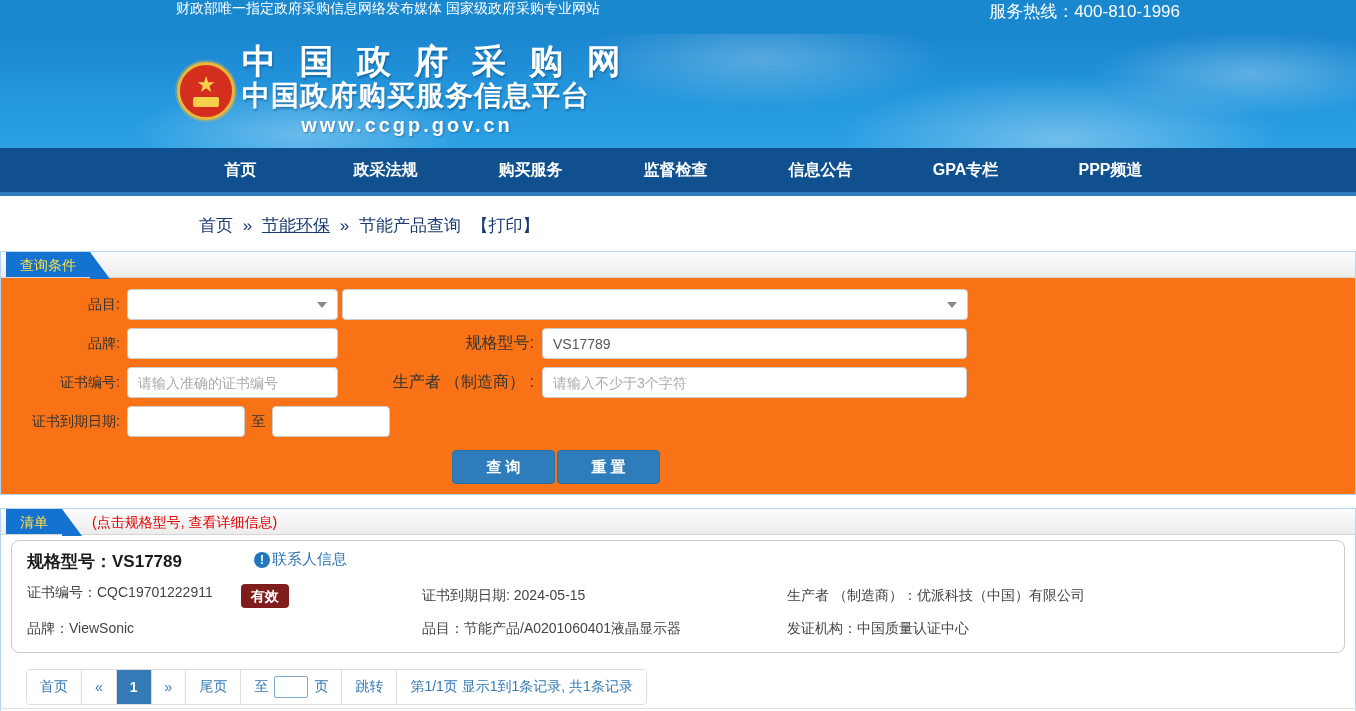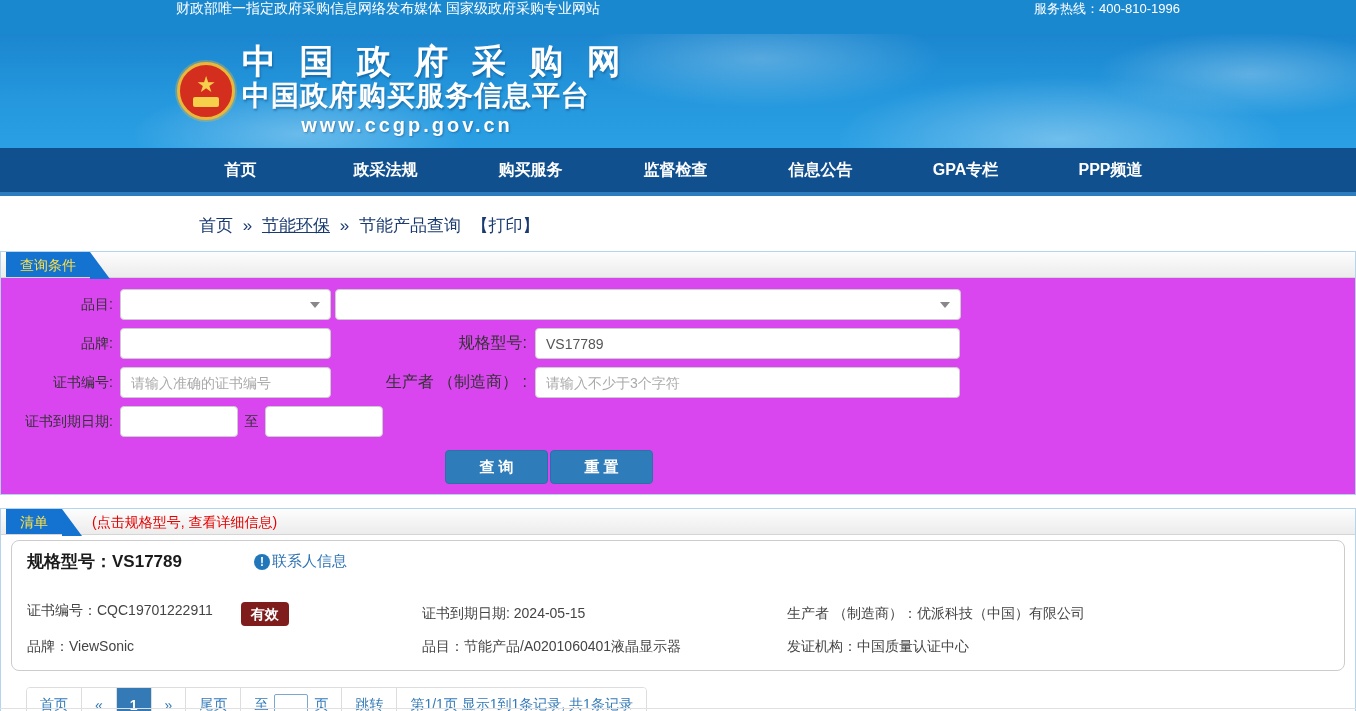--- a/index.html
+++ b/index.html
@@ -2,21 +2,21 @@
 <html><head>
 <meta charset="utf-8">
 <style>
   * { margin:0; padding:0; box-sizing:border-box; }
   html,body { width:1356px; height:711px; overflow:hidden; background:#fff;
     font-family:"Liberation Sans","DejaVu Sans",sans-serif; }
 
   
   .topbar { height:34px; background:#1a88cf; color:#fff; display:flex;
     justify-content:space-between; padding:0 176px; font-size:14px; }
-  .topbar .hotline { font-size:13px; }
+  .topbar .hotline { font-size:17px; }
 
   
   .banner { height:114px; position:relative;
     background:
       radial-gradient(ellipse 240px 70px at 300px 100px, rgba(255,255,255,.30), rgba(255,255,255,0) 70%),
       radial-gradient(ellipse 260px 70px at 760px 25px,  rgba(255,255,255,.25), rgba(255,255,255,0) 70%),
       radial-gradient(ellipse 320px 90px at 1060px 105px,rgba(255,255,255,.33), rgba(255,255,255,0) 70%),
       radial-gradient(ellipse 220px 60px at 1250px 40px, rgba(255,255,255,.28), rgba(255,255,255,0) 70%),
       linear-gradient(180deg,#1b86cf 0%,#2497dd 55%,#2ba0e4 100%); }
   .emblem { position:absolute; left:177px; top:10px; width:58px; height:94px;
@@ -49,21 +49,21 @@
   .panel { border:1px solid #b5d4ee; border-top:none; }
   .panel-header { height:27px; background:linear-gradient(#fdfdfd,#ececec);
     border-top:1px solid #b5d4ee; border-bottom:1px solid #d5d5d5; display:flex; align-items:stretch; }
   .panel-tab { margin-left:5px; background:#1472d0; color:#fde047; font-size:14px; font-weight:normal;
     line-height:27px; padding:0 14px; position:relative; }
   .panel-tab::after { content:""; position:absolute; right:-20px; top:0; width:0; height:0;
     border-bottom:27px solid #1472d0; border-right:20px solid transparent; }
   .panel-note { color:#e60000; font-size:14px; line-height:27px; margin-left:30px; }
 
   
-  .query-body { padding:11px 0 10px 1px; background:#d946ef; }
+  .query-body { padding:11px 0 10px 8px; background:#f97316; }
   .form-row { display:flex; align-items:center; margin-bottom:8px; }
   .flabel { width:118px; text-align:right; padding-right:7px; font-size:14px; color:#333; }
   .flabel2 { width:204px; text-align:right; padding-right:8px; font-size:16px; color:#333; }
   .inp, .sel { height:31px; border:1px solid #ccc; border-radius:4px; background:#fff;
     font-size:14px; color:#555; padding:0 10px; font-family:inherit; }
   .inp::placeholder { color:#aaa; }
   .sel { display:flex; align-items:center; justify-content:flex-end; cursor:pointer; }
   .caret { width:0; height:0; border-left:5px solid transparent; border-right:5px solid transparent;
     border-top:6px solid #888; }
   .w-select1 { width:211px; margin-right:4px; }
@@ -72,21 +72,21 @@
   .w-input2 { width:425px; }
   .w-date { width:118px; }
   .to-label { width:27px; text-align:center; font-size:14px; color:#333; }
   .btn-row { margin:13px 0 0 443px; display:flex; }
   .btn { width:103px; height:34px; background:#2e7cb9; border:1px solid #2a71a8; border-radius:4px;
     color:#fff; font-size:15px; font-weight:bold; cursor:pointer; margin-right:2px; font-family:inherit; }
 
   
   .list-body { padding:5px 10px 12px 10px; background:#fff; }
   .record-card { border:1px solid #ccc; border-radius:8px; padding:9px 15px 12px 15px; }
-  .rec-title-row { display:flex; align-items:center; margin-bottom:29px; }
+  .rec-title-row { display:flex; align-items:flex-start; margin-bottom:11px; }
   .rec-title { font-size:17px; font-weight:bold; color:#1b1b1b; cursor:pointer; }
   .contact-link { display:flex; align-items:center; margin-left:72px; color:#2e75b6;
     font-size:15px; cursor:pointer; }
   .info-icon { width:16px; height:16px; border-radius:50%; background:#2277bb; color:#fff;
     font-size:12px; font-weight:bold; line-height:16px; text-align:center; margin-right:2px; }
   .rec-row { display:flex; align-items:center; margin-bottom:12px; font-size:14px; color:#444; }
   .rec-row:last-child { margin-bottom:2px; }
   .rec-col1 { width:395px; display:flex; }
   .rec-col2 { width:365px; }
   .rec-col3 { flex:1; }

